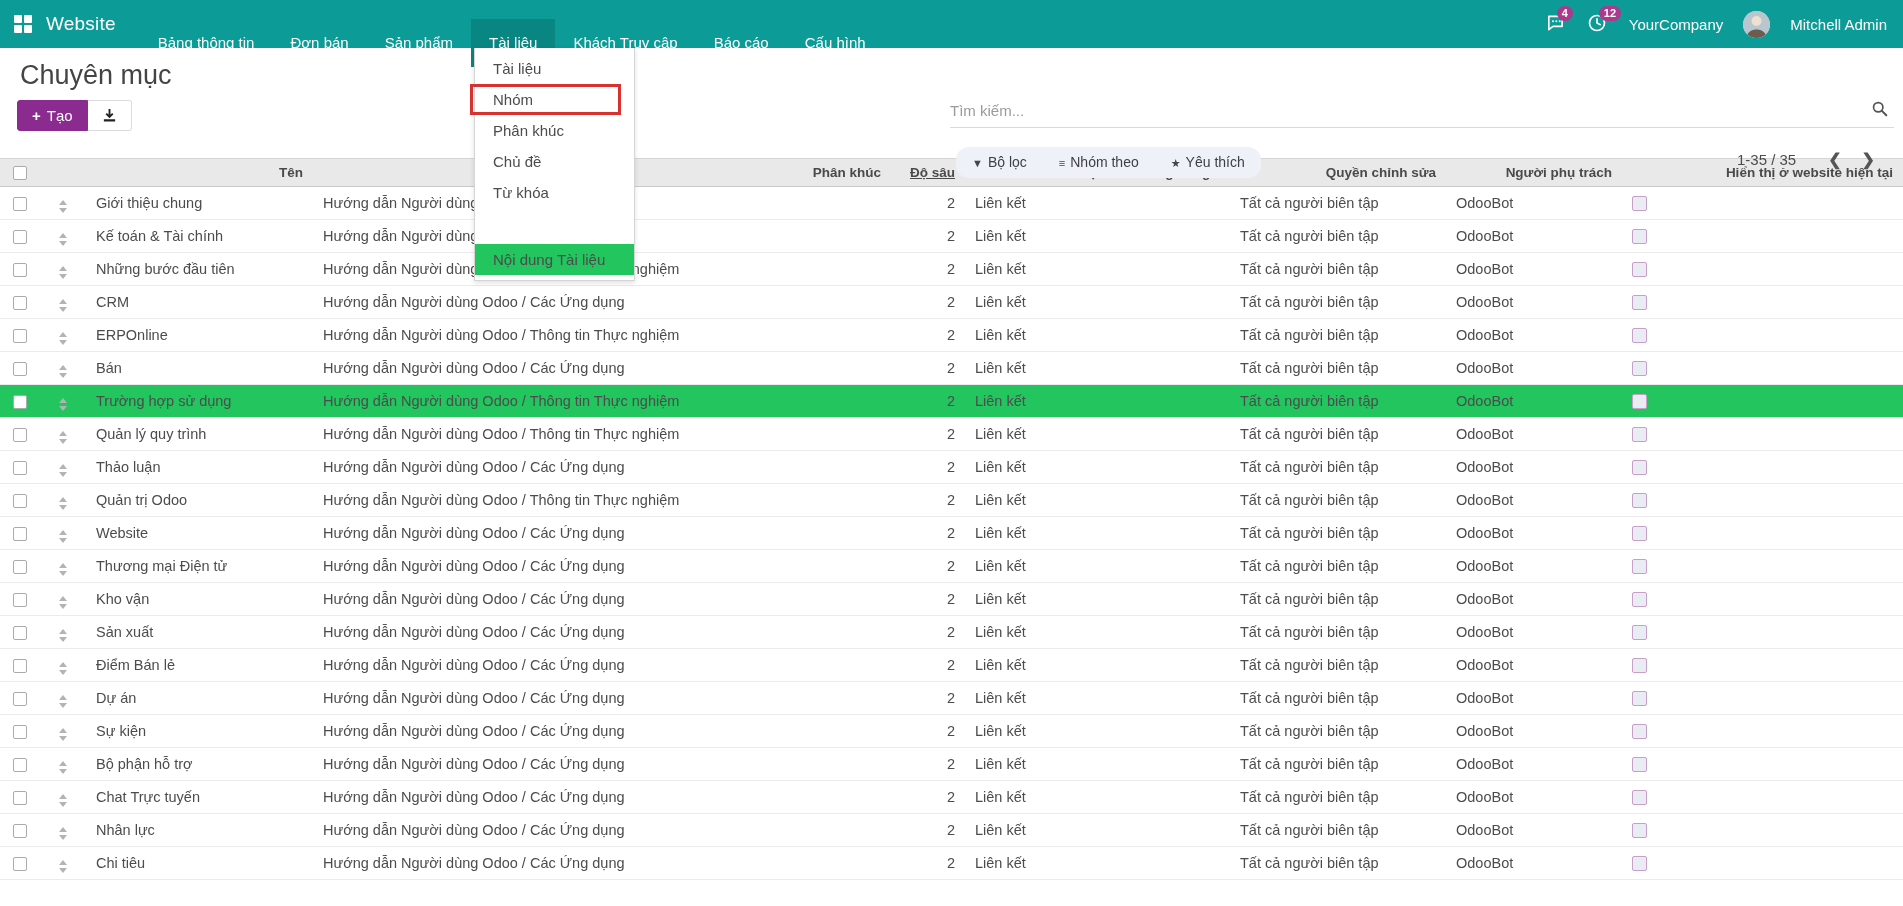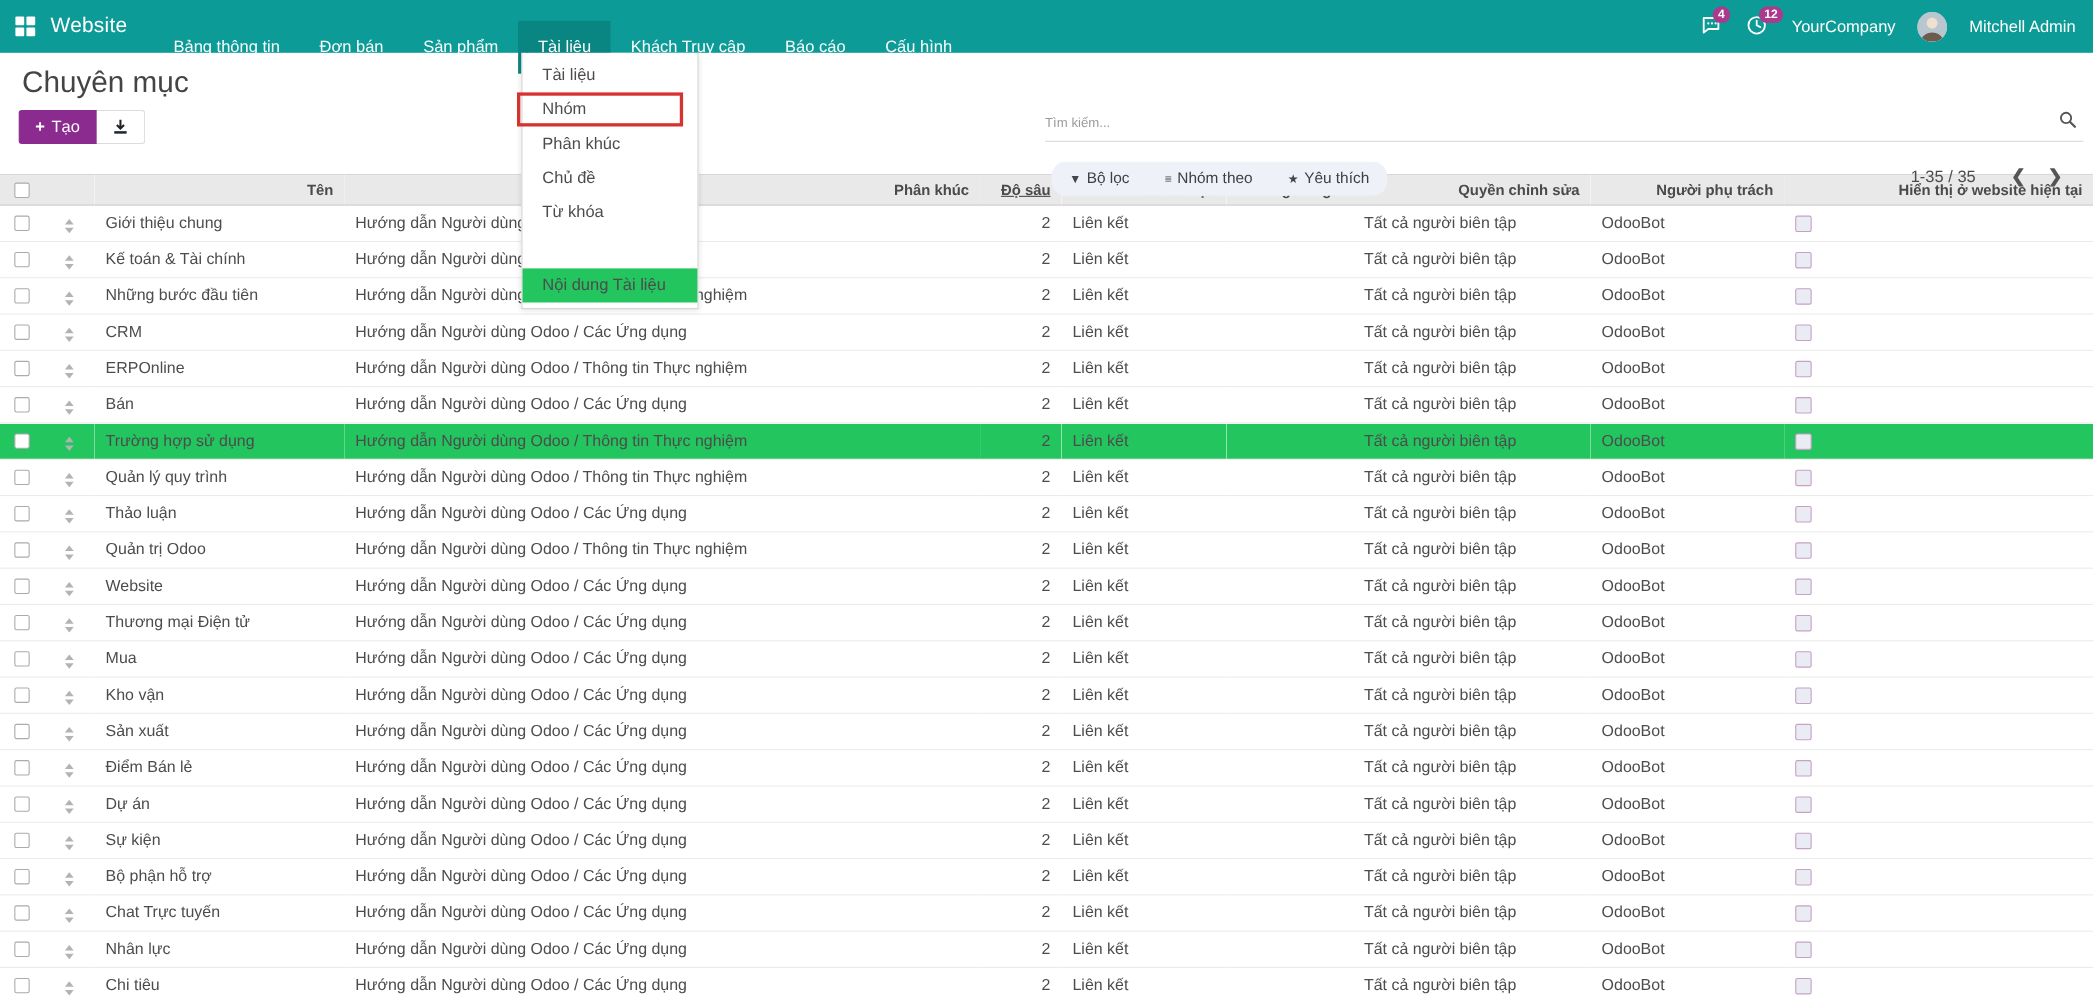--- a/index.html
+++ b/index.html
@@ -23,21 +23,21 @@
 
   
   .control-panel { position: relative; height: 110px; background: #fff; }
   .page-title { position: absolute; left: 20px; top: 12px; font-size: 27px; color: #444; font-weight: 400; }
   .cp-buttons { position: absolute; left: 17px; top: 52px; display: flex; }
   .btn-create { background: #8b2b8f; color: #fff; border: 1px solid #8b2b8f; font-size: 15px; padding: 6px 14px; border-radius: 3px 0 0 3px; cursor: pointer; font-family: inherit; }
   .btn-create .plus { font-weight: bold; margin-right: 6px; }
   .btn-download { background: #fff; border: 1px solid #dcdcdc; border-left: none; width: 44px; border-radius: 0 3px 3px 0; cursor: pointer; display: flex; align-items: center; justify-content: center; }
 
   .search-bar { position: absolute; left: 950px; top: 52px; width: 944px; border-bottom: 1px solid #dadada; display: flex; align-items: center; padding-bottom: 6px; }
-  .search-input { border: none; outline: none; flex: 1; font-size: 12px; color: #15803d; font-family: inherit; background: transparent; }
+  .search-input { border: none; outline: none; flex: 1; font-size: 15px; color: #15803d; font-family: inherit; background: transparent; }
   .search-input::placeholder { color: #9b9b9b; }
   .search-icon { flex: 0 0 auto; cursor: pointer; margin-right: 6px; }
 
   .filters { position: absolute; left: 956px; top: 99px; height: 31px; background: #eef1f7; border-radius: 13px; display: flex; align-items: center; }
   .filter-btn { padding: 0 16px; font-size: 14px; color: #3c3f44; line-height: 31px; cursor: pointer; white-space: nowrap; }
   .filter-btn .glyph { font-size: 11px; margin-right: 5px; color: #43464c; }
 
   .pager { position: absolute; right: 18px; top: 102px; display: flex; align-items: center; font-size: 15px; color: #4c4c4c; }
   .pager-range { margin-right: 22px; }
   .pager-btn { background: none; border: none; font-size: 16px; color: #555; cursor: pointer; padding: 0 10px; font-family: inherit; font-weight: bold; }
@@ -392,37 +392,20 @@
     <td><span class="cb web"></span></td>
   </tr>
       <tr>
     <td class="center"><span class="cb"></span></td>
     <td class="center">
       <span class="drag-handle">
             <span class="tri-up"></span>
             <span class="tri-down"></span>
           </span>
     </td>
-    <td>Mua</td>
-    <td>Hướng dẫn Người dùng Odoo / Các Ứng dụng</td>
-    <td class="num">2</td>
-    <td>Liên kết</td>
-    <td></td>
-    <td>Tất cả người biên tập</td>
-    <td>OdooBot</td>
-    <td><span class="cb web"></span></td>
-  </tr>
-      <tr>
-    <td class="center"><span class="cb"></span></td>
-    <td class="center">
-      <span class="drag-handle">
-            <span class="tri-up"></span>
-            <span class="tri-down"></span>
-          </span>
-    </td>
     <td>Kho vận</td>
     <td>Hướng dẫn Người dùng Odoo / Các Ứng dụng</td>
     <td class="num">2</td>
     <td>Liên kết</td>
     <td></td>
     <td>Tất cả người biên tập</td>
     <td>OdooBot</td>
     <td><span class="cb web"></span></td>
   </tr>
       <tr>

